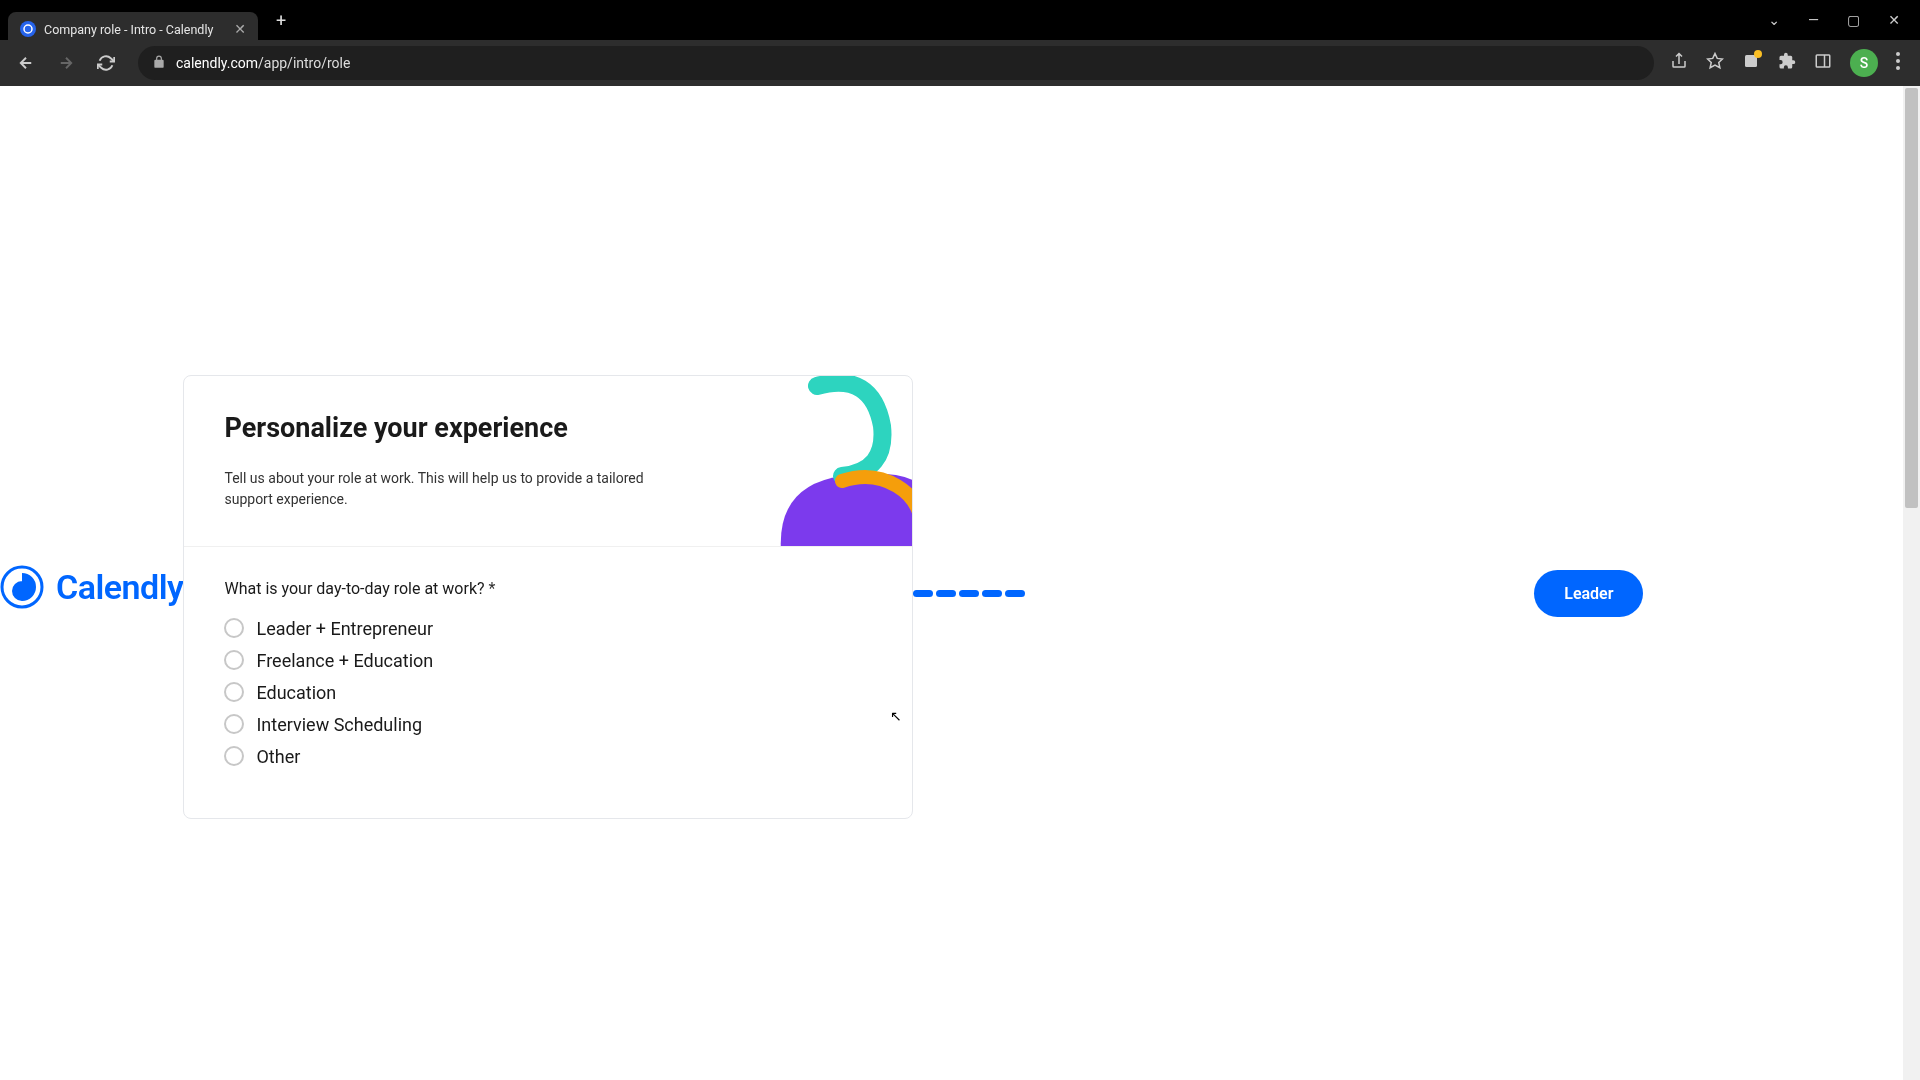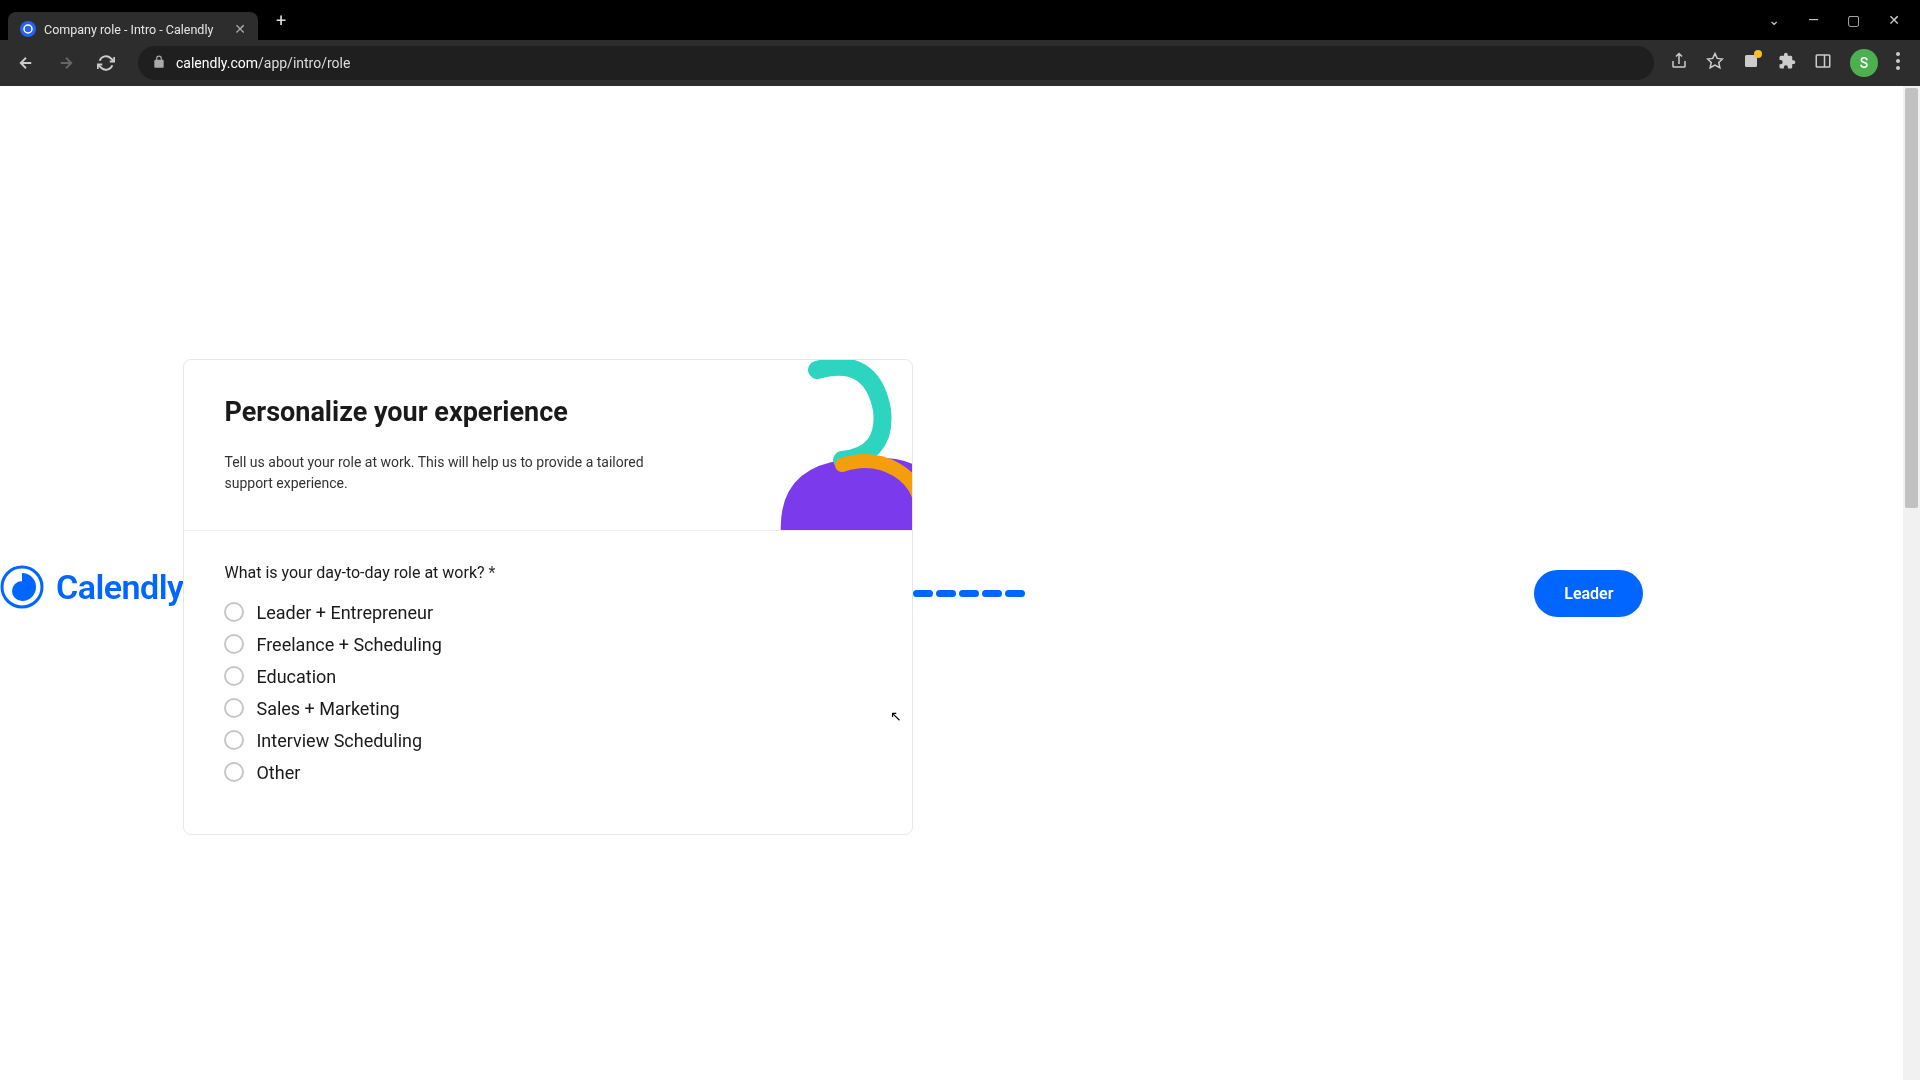--- a/index.html
+++ b/index.html
@@ -160,29 +160,25 @@
         <div class="question">
           <span>What is your day-to-day role at work?</span> <span class="required">*</span>
         </div>
         <div id="roles">
             <label class="radio-row">
               <span class="radio"></span>
               <span class="radio-label">Leader + Entrepreneur</span>
             </label>
             <label class="radio-row">
               <span class="radio"></span>
-              <span class="radio-label">Freelance + Scheduling</span>
+              <span class="radio-label">Freelance + Education</span>
             </label>
             <label class="radio-row">
               <span class="radio"></span>
               <span class="radio-label">Education</span>
-            </label>
-            <label class="radio-row">
-              <span class="radio"></span>
-              <span class="radio-label">Sales + Marketing</span>
             </label>
             <label class="radio-row">
               <span class="radio"></span>
               <span class="radio-label">Interview Scheduling</span>
             </label>
             <label class="radio-row">
               <span class="radio"></span>
               <span class="radio-label">Other</span>
             </label>
           </div>

